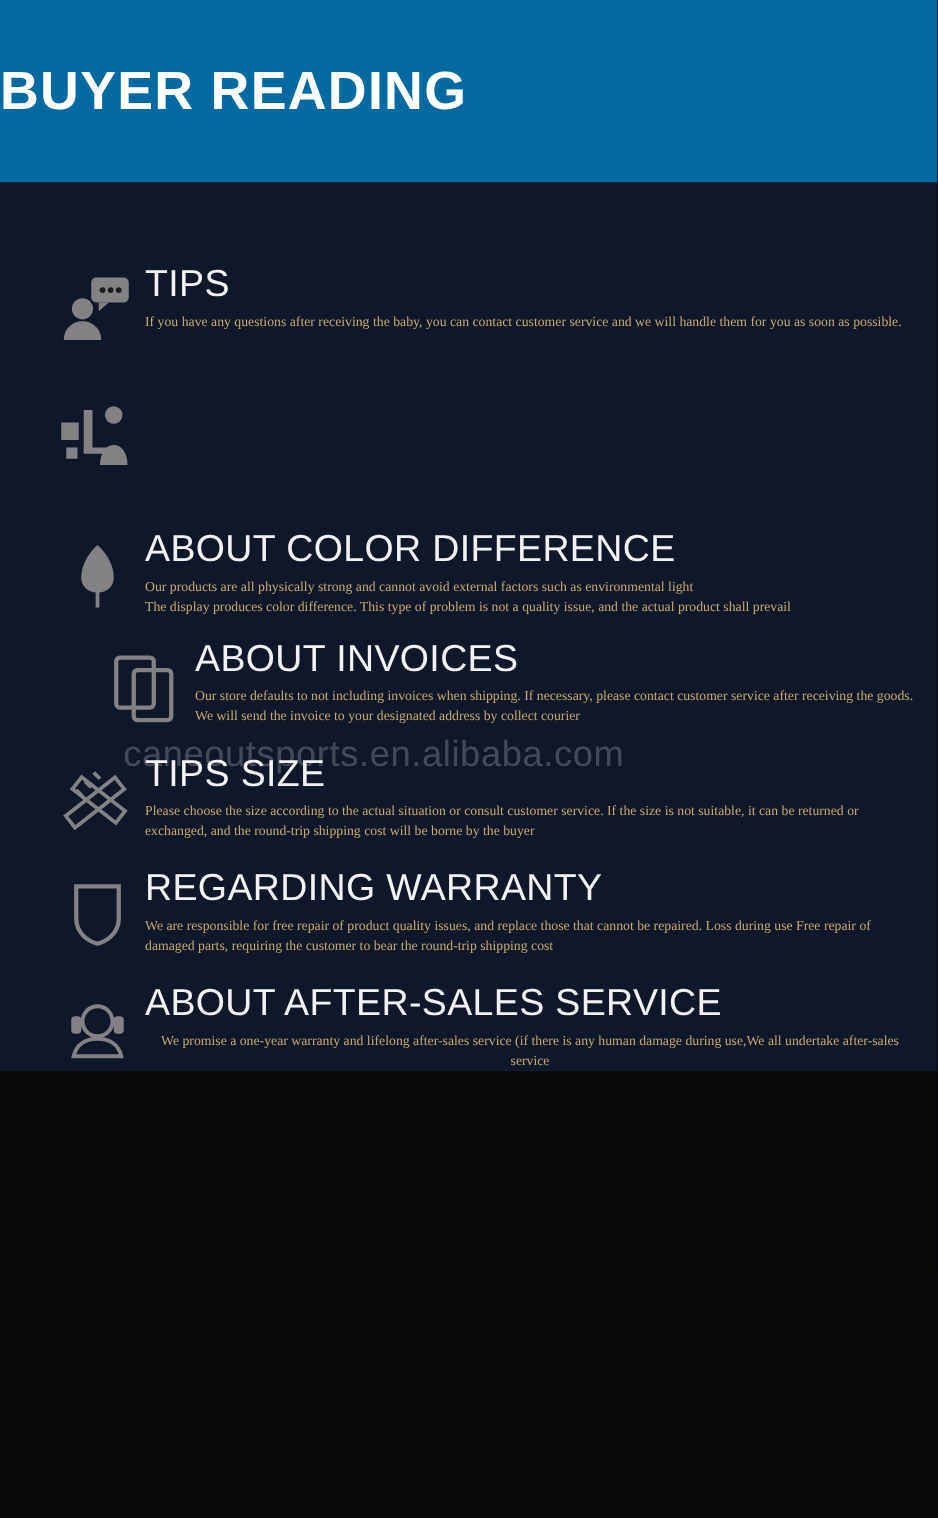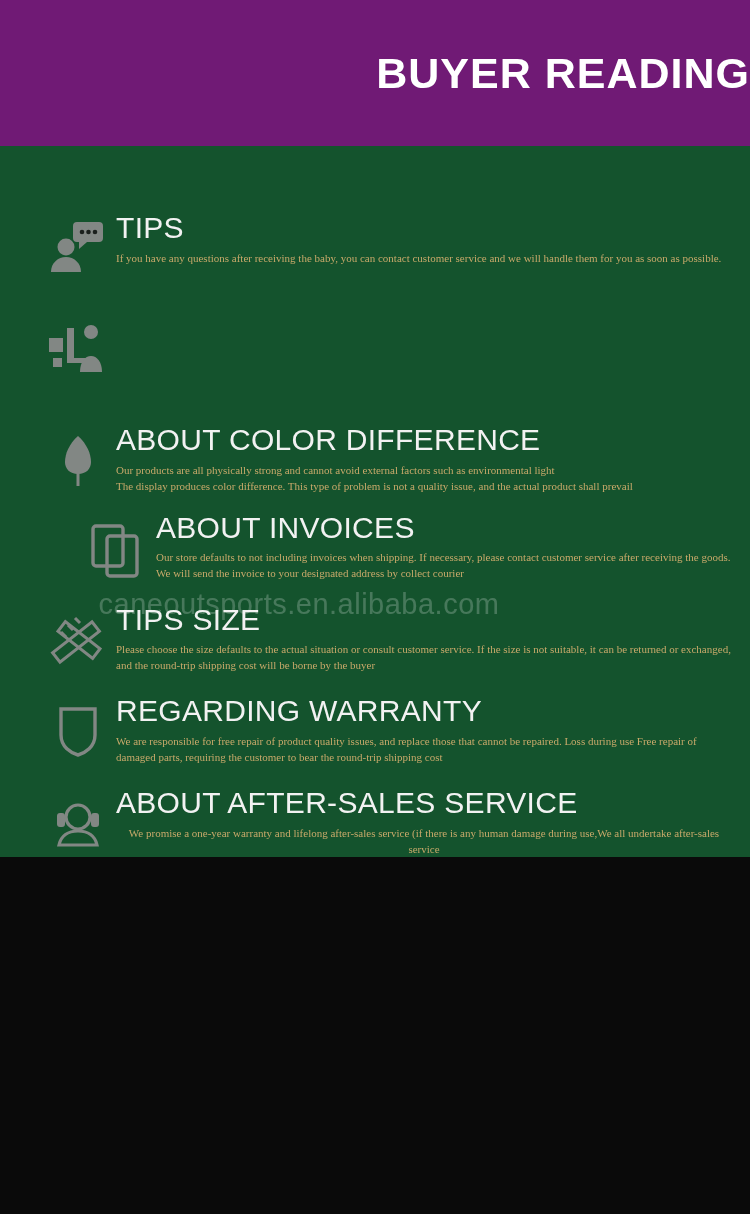--- a/index.html
+++ b/index.html
@@ -15,35 +15,35 @@
     position: relative;
   }
   #page {
     width: 750px;
     height: 1214px;
     background: #0a0a0a;
     position: relative;
   }
   .header {
     height: 146px;
-    background: #701a75;
+    background: #0369a1;
     display: flex;
     align-items: center;
-    justify-content: flex-end;
+    justify-content: flex-start;
   }
   .header-title {
     color: #ffffff;
     font-size: 43px;
     font-weight: bold;
     letter-spacing: 1px;
     font-family: "Liberation Sans", sans-serif;
   }
   .body-wrap {
     position: relative;
-    background: #14532d;
+    background: #0f172a;
     padding: 24px 0 0 0;
   }
   .section {
     position: relative;
     display: flex;
     align-items: flex-start;
     padding: 0 18px 0 46px;
     margin-bottom: 2px;
   }
   .icon-col {
@@ -174,21 +174,21 @@
         <svg class="ic" width="62" height="62" viewBox="0 0 62 62">
           <g stroke="#8c8c8c" stroke-width="3" fill="none">
             <rect x="4" y="26" width="50" height="12" transform="rotate(-38 29 32)"></rect>
             <path d="M14 22l5 5M21 15l5 5M28 8l5 5"></path>
             <rect x="10" y="24" width="44" height="12" transform="rotate(38 32 30)"></rect>
           </g>
         </svg>
       </div>
       <div class="text-col">
         <div class="sec-title">TIPS SIZE</div>
-        <div class="sec-body">Please choose the size defaults to the actual situation or consult customer service. If the size is not suitable, it can be returned or exchanged, and the round-trip shipping cost will be borne by the buyer</div>
+        <div class="sec-body">Please choose the size according to the actual situation or consult customer service. If the size is not suitable, it can be returned or exchanged, and the round-trip shipping cost will be borne by the buyer</div>
       </div>
     </div>
 
     <div class="section s-warranty">
       <div class="icon-col">
         <svg class="ic" width="62" height="62" viewBox="0 0 62 62">
           <path d="M14 8h34v26c0 12-10 18-17 20-7-2-17-8-17-20z" fill="none" stroke="#8c8c8c" stroke-width="3.4"></path>
         </svg>
       </div>
       <div class="text-col">

